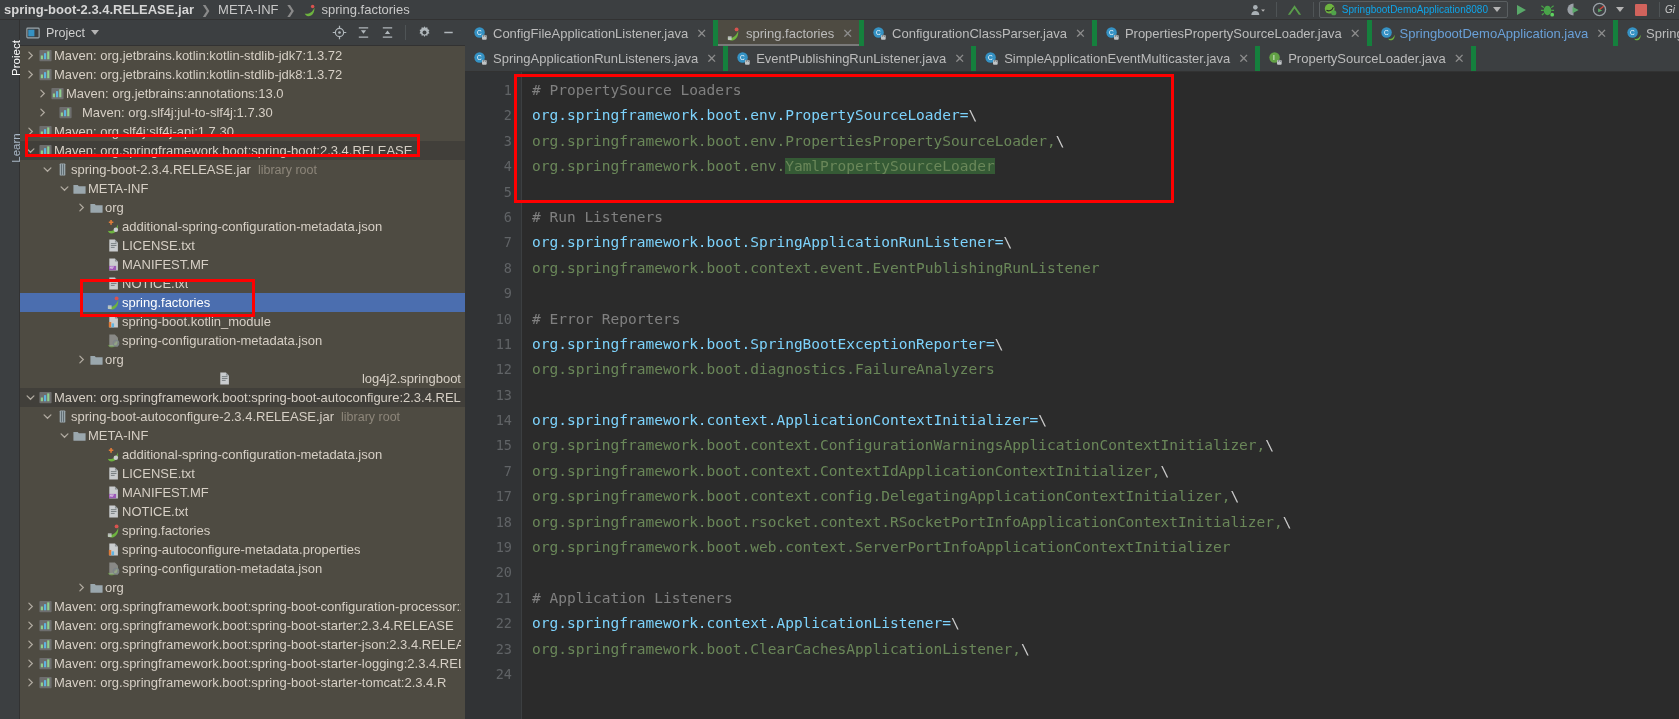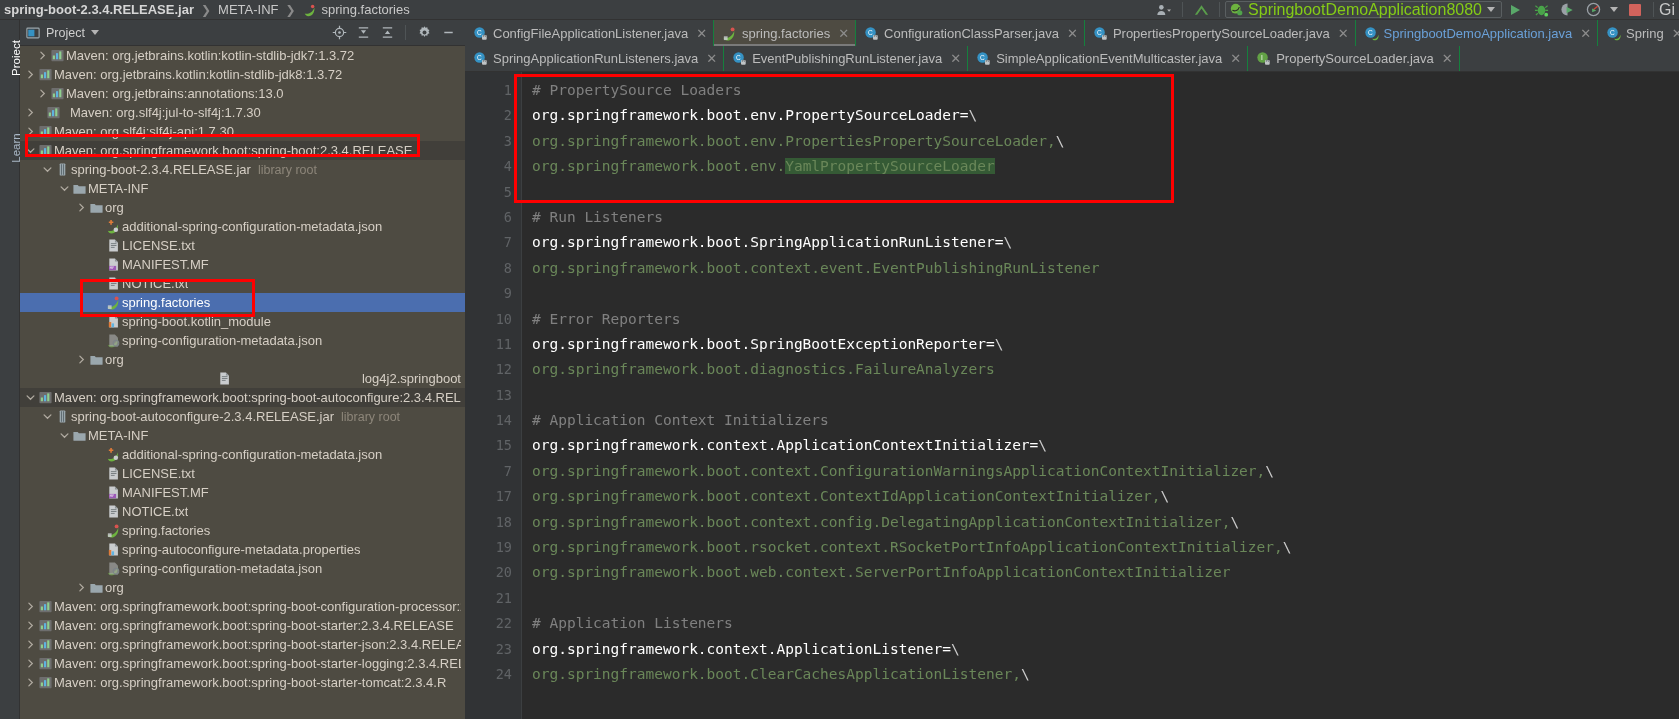--- a/index.html
+++ b/index.html
@@ -23,21 +23,21 @@
   .crumb{ font-size:13px; color:#c8c8c8; white-space:nowrap; }
   .crumb.bold{ font-weight:bold; color:#d6d6d6;}
   .sep{ color:#8a8a8a; padding:0 7px; font-size:12px;}
   .topright{ margin-left:auto; display:flex; align-items:center; gap:0px; padding-right:4px;}
   .tb-btn{ width:26px; height:20px; display:flex; align-items:center; justify-content:center; }
   .vsep{ width:1px; height:15px; background:#4f5456; margin:0 5px;}
   .runcfg{
     display:flex; align-items:center; height:17px; border:1px solid #5a5f61;
     border-radius:2px; padding:0 6px 0 4px; gap:5px; background:#3f4244;
   }
-  .runcfg .lbl{ font-size:16px; color:#84cc16; white-space:nowrap;}
+  .runcfg .lbl{ font-size:10px; color:#0ea5e9; white-space:nowrap;}
   .caret{ width:0;height:0;border-left:4px solid transparent;border-right:4px solid transparent;border-top:5px solid #b4b4b4;}
 
   
   #leftstrip{
     position:absolute; left:0; top:20px; width:20px; height:699px;
     background:#3c3f41; border-right:1px solid #323232;
   }
   .vtab{
     position:absolute; left:-14px; width:60px; height:20px;
     transform:rotate(-90deg); transform-origin:center;
@@ -73,21 +73,21 @@
 
   
   #editorarea{
     position:absolute; left:465px; top:20px; width:1214px; height:699px;
     background:#2b2b2b;
   }
   .tabstrip{ height:26px; background:#3c3f41; display:flex; align-items:stretch; overflow:hidden;}
   .tabstrip.row2{ border-bottom:1px solid #323232; }
   .etab{
     display:flex; align-items:center; gap:5px; padding:0 6px 0 8px;
-    border-right:1px solid #15803d; background:#3c3f41; position:relative;
+    border-right:5px solid #15803d; background:#3c3f41; position:relative;
     white-space:nowrap; font-size:13px; color:#bcbcbc;
   }
   .etab.active{ background:#4e4b42; }
   .etab.active.underlined:after{
     content:""; position:absolute; left:0; right:0; bottom:0; height:2px; background:#7a7a7a;
   }
   .etab .tclose{ color:#8d8d8d; font-size:13px; margin-left:3px;}
   .etab.blue{ color:#6aa0d8; }
 
   
@@ -99,21 +99,21 @@
     width:56px; flex:0 0 56px; background:#313335; text-align:right;
     padding-top:6px; color:#606366; font-size:13.5px;
   }
   #gutter div{ height:25.4px; line-height:25.4px; padding-right:9px;}
   #codetext{
     flex:1; padding-top:6px; padding-left:10px; border-left:1px solid #3c3f41;
     overflow:hidden; position:relative;
   }
   #codetext .ln{ height:25.4px; line-height:25.4px; font-size:14.5px; white-space:pre;}
   .c-comment{ color:#808080; }
-  .c-key{ color:#ffffff; }
+  .c-key{ color:#7dd3fc; }
   .c-val{ color:#6a8759; }
   .c-esc{ color:#cccccc; }
   .c-sel{ background:#355a35; }
 
   
   .redbox{ position:absolute; border:3px solid #ff0000; pointer-events:none; z-index:40;}
 
   
   svg{ display:block; }
 </style>
@@ -189,21 +189,21 @@
           <path d="M6.5 7 L11 9 L6.5 11 Z" fill="#59a869"></path>
         </svg>
     </div>
     <span class="caret" style="margin:0 4px;"></span>
     <div class="tb-btn">
       <svg width="12" height="12" viewBox="0 0 12 12">
           <rect x="0" y="0" width="12" height="12" rx="1" fill="#d1635c"></rect>
         </svg>
     </div>
     <div class="vsep"></div>
-    <span class="crumb" style="font-size:16px;">Gi</span>
+    <span class="crumb" style="font-size:10px;font-style:italic;">Gi</span>
   </div>
 </div>
 
 <div id="leftstrip">
   <div class="vtab sel" style="top:28px;">Project</div>
   <div class="vtab" style="top:118px;">Learn</div>
 </div>
 
 <div id="projectpanel">
   <div id="projheader">
@@ -243,21 +243,21 @@
           </svg>
       </div>
       <div class="ph-ic">
         <svg width="15" height="15" viewBox="0 0 16 16">
             <path d="M3.5 8h9" stroke="#b0b7bb" stroke-width="1.6"></path>
           </svg>
       </div>
     </div>
   </div>
   <div id="tree">
-      <div class="trow" style="padding-left: 16px; text-align: center;">
+      <div class="trow" style="padding-left: 4px; text-align: center;">
         <span class="arrow">
           <svg width="9" height="9" viewBox="0 0 10 10">
             <path d="M3.2 1.2L7 5l-3.8 3.8" fill="none" stroke="#b0aaa0" stroke-width="1.4" stroke-linecap="round"></path>
           </svg>
         </span>
         <span class="ticon">
           <svg width="15" height="15" viewBox="0 0 16 16">
             <rect x="1.5" y="2" width="13" height="12" rx="1" fill="#6e6e6e"></rect>
             <rect x="3" y="8" width="2.3" height="4" fill="#8fd08f"></rect>
             <rect x="6.4" y="5.5" width="2.3" height="6.5" fill="#5fb3e0"></rect>
@@ -291,21 +291,21 @@
         <span class="ticon">
           <svg width="15" height="15" viewBox="0 0 16 16">
             <rect x="1.5" y="2" width="13" height="12" rx="1" fill="#6e6e6e"></rect>
             <rect x="3" y="8" width="2.3" height="4" fill="#8fd08f"></rect>
             <rect x="6.4" y="5.5" width="2.3" height="6.5" fill="#5fb3e0"></rect>
             <rect x="9.8" y="3.6" width="2.3" height="8.4" fill="#8fd08f"></rect>
           </svg>
         </span>
         <span class="tlabel">Maven: org.jetbrains:annotations:13.0</span>
       </div>
-      <div class="trow" style="padding-left: 4px; gap: 8px;">
+      <div class="trow" style="padding-left: 16px; gap: 8px;">
         <span class="arrow">
           <svg width="9" height="9" viewBox="0 0 10 10">
             <path d="M3.2 1.2L7 5l-3.8 3.8" fill="none" stroke="#b0aaa0" stroke-width="1.4" stroke-linecap="round"></path>
           </svg>
         </span>
         <span class="ticon">
           <svg width="15" height="15" viewBox="0 0 16 16">
             <rect x="1.5" y="2" width="13" height="12" rx="1" fill="#6e6e6e"></rect>
             <rect x="3" y="8" width="2.3" height="4" fill="#8fd08f"></rect>
             <rect x="6.4" y="5.5" width="2.3" height="6.5" fill="#5fb3e0"></rect>
@@ -865,21 +865,20 @@
         <div class="ln"><span class="c-val">org.springframework.boot.env.</span><span class="c-val c-sel">YamlPropertySourceLoader</span></div>
         <div class="ln">&nbsp;</div>
         <div class="ln"><span class="c-comment"># Run Listeners</span></div>
         <div class="ln"><span class="c-key">org.springframework.boot.SpringApplicationRunListener</span><span class="c-key">=</span><span class="c-esc">\</span></div>
         <div class="ln"><span class="c-val">org.springframework.boot.context.event.EventPublishingRunListener</span></div>
         <div class="ln">&nbsp;</div>
         <div class="ln"><span class="c-comment"># Error Reporters</span></div>
         <div class="ln"><span class="c-key">org.springframework.boot.SpringBootExceptionReporter</span><span class="c-key">=</span><span class="c-esc">\</span></div>
         <div class="ln"><span class="c-val">org.springframework.boot.diagnostics.FailureAnalyzers</span></div>
         <div class="ln">&nbsp;</div>
-        <div class="ln"><span class="c-comment"># Application Context Initializers</span></div>
         <div class="ln"><span class="c-key">org.springframework.context.ApplicationContextInitializer</span><span class="c-key">=</span><span class="c-esc">\</span></div>
         <div class="ln"><span class="c-val">org.springframework.boot.context.ConfigurationWarningsApplicationContextInitializer</span><span class="c-val">,</span><span class="c-esc">\</span></div>
         <div class="ln"><span class="c-val">org.springframework.boot.context.ContextIdApplicationContextInitializer</span><span class="c-val">,</span><span class="c-esc">\</span></div>
         <div class="ln"><span class="c-val">org.springframework.boot.context.config.DelegatingApplicationContextInitializer</span><span class="c-val">,</span><span class="c-esc">\</span></div>
         <div class="ln"><span class="c-val">org.springframework.boot.rsocket.context.RSocketPortInfoApplicationContextInitializer</span><span class="c-val">,</span><span class="c-esc">\</span></div>
         <div class="ln"><span class="c-val">org.springframework.boot.web.context.ServerPortInfoApplicationContextInitializer</span></div>
         <div class="ln">&nbsp;</div>
         <div class="ln"><span class="c-comment"># Application Listeners</span></div>
         <div class="ln"><span class="c-key">org.springframework.context.ApplicationListener</span><span class="c-key">=</span><span class="c-esc">\</span></div>
         <div class="ln"><span class="c-val">org.springframework.boot.ClearCachesApplicationListener</span><span class="c-val">,</span><span class="c-esc">\</span></div>

